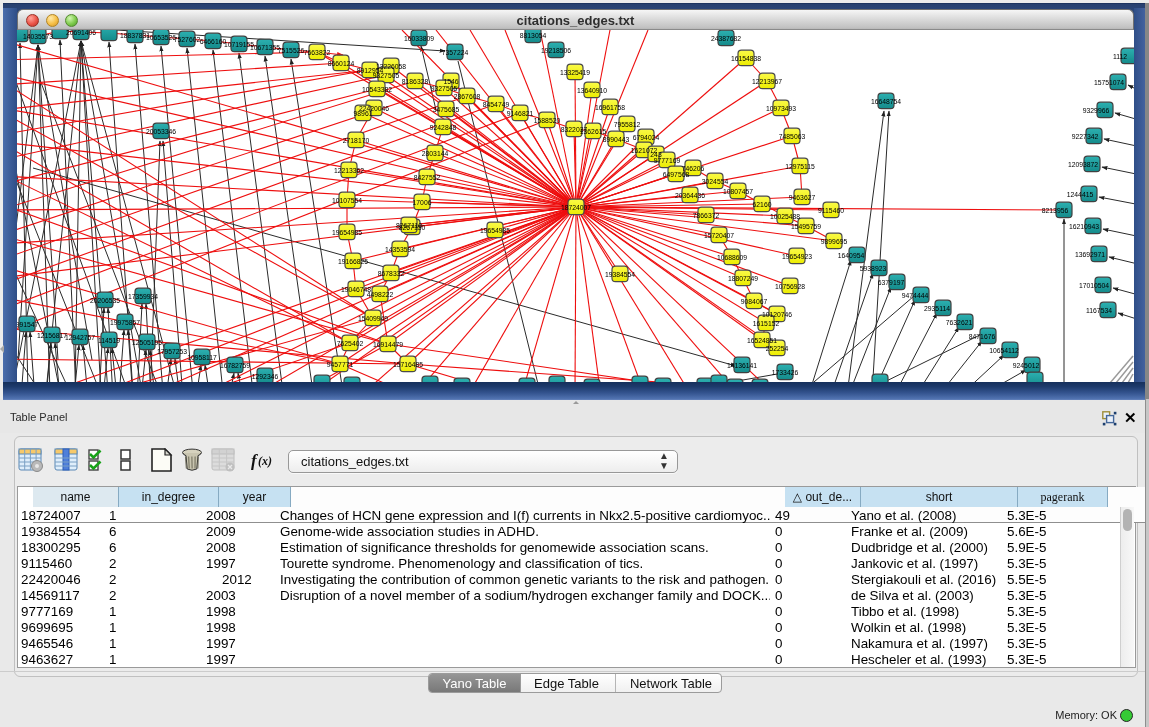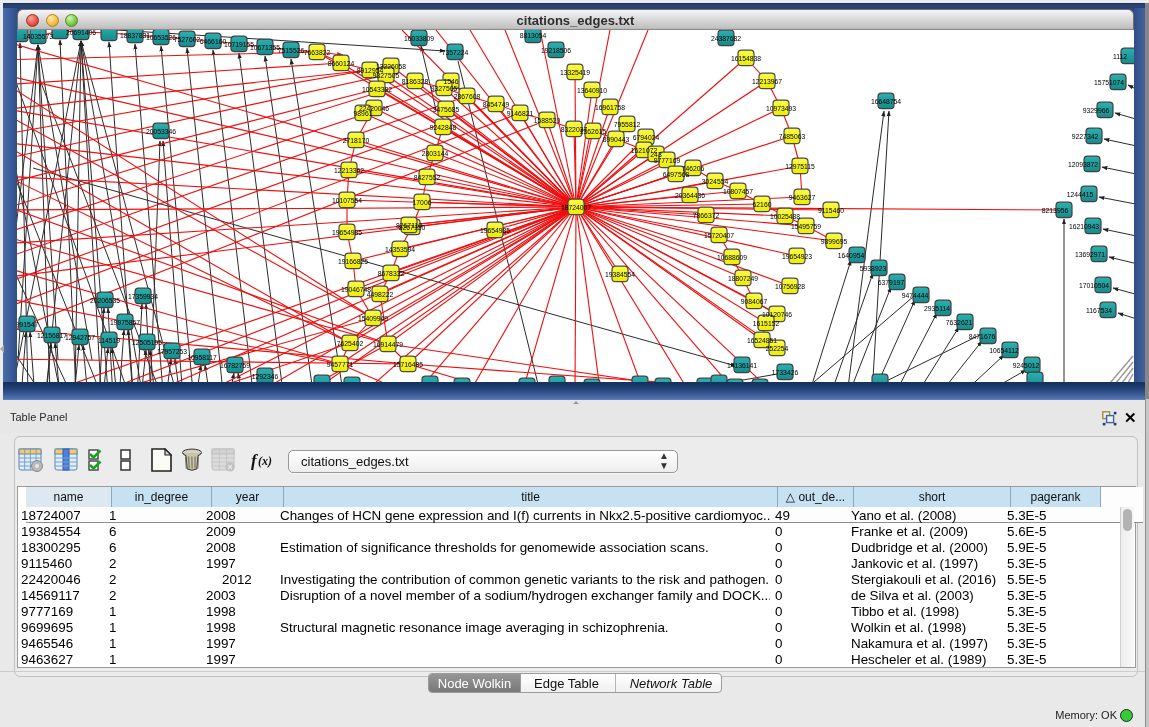--- a/index.html
+++ b/index.html
@@ -19,21 +19,21 @@
 #tphead span{position:absolute;left:10px;top:11px;font-size:11px;color:#2a2a2a;}
 #panelcard{position:absolute;left:14px;top:436px;width:1124px;height:241px;background:#ececec;
  border:1px solid #c0c0c0;border-radius:6px;}
 #combo{position:absolute;left:288px;top:450px;width:390px;height:23px;border:1px solid #989898;border-radius:5px;
  background:linear-gradient(180deg,#ffffff,#ededed);font-size:13px;color:#111;line-height:21px;padding-left:12px;
  box-shadow:0 1px 0 rgba(255,255,255,.7);}
 #combo .stp{position:absolute;right:8px;top:0;font-size:10px;color:#333;line-height:10px;}
 #table{position:absolute;left:17px;top:486px;width:1119px;height:182px;background:#fff;border:1px solid #9a9a9a;}
 .hc{position:absolute;top:0;height:20px;background:#c6e1f2;border-right:1px solid #86aac2;
  font-size:12px;color:#111;text-align:center;line-height:20px;}
-#thead{position:absolute;left:8px;top:0;width:1117px;height:36px;border-bottom:1px solid #8f8f8f;background:#fdfdfd;}
+#thead{position:absolute;left:15px;top:0;width:1117px;height:36px;border-bottom:1px solid #8f8f8f;background:#fdfdfd;}
 .dr{position:absolute;left:0;width:1117px;height:16px;}
 .dc{position:absolute;top:0;height:16px;font-size:13.4px;color:#000;line-height:16px;white-space:nowrap;overflow:hidden;}
 #vscroll{position:absolute;left:1102px;top:20px;width:14px;height:160px;background:linear-gradient(90deg,#ededed,#f8f8f8);border-left:1px solid #cfcfcf;}
 #vthumb{position:absolute;left:2px;top:2px;width:9px;height:22px;background:#b3b3b3;border-radius:5px;}
 #tabline{position:absolute;left:0;top:671px;width:1149px;height:1px;background:#cccccc;}
 #tabs{position:absolute;left:428px;top:673px;width:294px;height:20px;border:1px solid #9b9b9b;border-radius:4px;
  background:linear-gradient(180deg,#ffffff,#f0f0f0);overflow:hidden;}
 #tabs div{position:absolute;top:0;height:20px;font-size:13px;line-height:19px;text-align:center;color:#111;}
 #tabsel{left:0;width:91px;background:linear-gradient(180deg,#969696,#757575);color:#fff !important;}
 #memory{position:absolute;right:32px;top:709px;font-size:11px;color:#1d1d1d;}
@@ -699,55 +699,56 @@
     </g>
     <text x="233" y="18" font-family="Liberation Serif, serif" font-size="17" font-style="italic" font-weight="bold" fill="#111">f</text>
     <text x="240" y="17" font-family="Liberation Serif, serif" font-size="12" font-style="italic" font-weight="bold" fill="#111">(x)</text>
   </svg>
 <div id="combo">citations_edges.txt<span class="stp">▲<br>▼</span></div>
 <div id="table">
  <div id="thead">
       <div class="hc" style="left:0px;width:86px;background:#dde9f0;">name</div>
       <div class="hc" style="left:86px;width:100px;">in_degree</div>
       <div class="hc" style="left:186px;width:72px;">year</div>
-      <div class="hc" style="left:258px;width:494px;">title</div>
       <div class="hc" style="left:752px;width:76px;">△ out_de...</div>
       <div class="hc" style="left:828px;width:157px;">short</div>
-      <div class="hc" style="left:985px;width:90px;">pagerank</div>
+      <div class="hc" style="left:985px;width:90px;font-family:Liberation Serif, serif;">pagerank</div>
     </div>
  <div class="dr" style="top:21px">
       <div class="dc" style="left:3px;width:83px">18724007</div>
       <div class="dc" style="left:91px;width:95px">1</div>
       <div class="dc" style="left:188px;width:70px">2008</div>
       <div class="dc" style="left:262px;width:490px">Changes of HCN gene expression and I(f) currents in Nkx2.5-positive cardiomyoc...</div>
       <div class="dc" style="left:757px;width:71px">49</div>
       <div class="dc" style="left:833px;width:152px">Yano et al. (2008)</div>
       <div class="dc" style="left:989px;width:86px">5.3E-5</div>
     </div>
     <div class="dr" style="top:37px">
       <div class="dc" style="left:3px;width:83px">19384554</div>
       <div class="dc" style="left:91px;width:95px">6</div>
       <div class="dc" style="left:188px;width:70px">2009</div>
+      <div class="dc" style="left:262px;width:490px">Genome-wide association studies in ADHD.</div>
       <div class="dc" style="left:757px;width:71px">0</div>
       <div class="dc" style="left:833px;width:152px">Franke et al. (2009)</div>
       <div class="dc" style="left:989px;width:86px">5.6E-5</div>
     </div>
     <div class="dr" style="top:53px">
       <div class="dc" style="left:3px;width:83px">18300295</div>
       <div class="dc" style="left:91px;width:95px">6</div>
       <div class="dc" style="left:188px;width:70px">2008</div>
       <div class="dc" style="left:262px;width:490px">Estimation of significance thresholds for genomewide association scans.</div>
       <div class="dc" style="left:757px;width:71px">0</div>
       <div class="dc" style="left:833px;width:152px">Dudbridge et al. (2000)</div>
       <div class="dc" style="left:989px;width:86px">5.9E-5</div>
     </div>
     <div class="dr" style="top:69px">
       <div class="dc" style="left:3px;width:83px">9115460</div>
       <div class="dc" style="left:91px;width:95px">2</div>
       <div class="dc" style="left:188px;width:70px">1997</div>
+      <div class="dc" style="left:262px;width:490px">Tourette syndrome. Phenomenology and classification of tics.</div>
       <div class="dc" style="left:757px;width:71px">0</div>
       <div class="dc" style="left:833px;width:152px">Jankovic et al. (1997)</div>
       <div class="dc" style="left:989px;width:86px">5.3E-5</div>
     </div>
     <div class="dr" style="top:85px">
       <div class="dc" style="left:3px;width:83px">22420046</div>
       <div class="dc" style="left:91px;width:95px">2</div>
       <div class="dc" style="left:204px;width:70px">2012</div>
       <div class="dc" style="left:262px;width:490px">Investigating the contribution of common genetic variants to the risk and pathogen...</div>
       <div class="dc" style="left:757px;width:71px">0</div>
@@ -768,50 +769,49 @@
       <div class="dc" style="left:91px;width:95px">1</div>
       <div class="dc" style="left:188px;width:70px">1998</div>
       <div class="dc" style="left:757px;width:71px">0</div>
       <div class="dc" style="left:833px;width:152px">Tibbo et al. (1998)</div>
       <div class="dc" style="left:989px;width:86px">5.3E-5</div>
     </div>
     <div class="dr" style="top:133px">
       <div class="dc" style="left:3px;width:83px">9699695</div>
       <div class="dc" style="left:91px;width:95px">1</div>
       <div class="dc" style="left:188px;width:70px">1998</div>
-      <div class="dc" style="left:262px;width:490px">Structural magnetic resonance image averaging in schizophrenia.</div>
       <div class="dc" style="left:757px;width:71px">0</div>
       <div class="dc" style="left:833px;width:152px">Wolkin et al. (1998)</div>
       <div class="dc" style="left:989px;width:86px">5.3E-5</div>
     </div>
     <div class="dr" style="top:149px">
       <div class="dc" style="left:3px;width:83px">9465546</div>
       <div class="dc" style="left:91px;width:95px">1</div>
       <div class="dc" style="left:188px;width:70px">1997</div>
       <div class="dc" style="left:757px;width:71px">0</div>
       <div class="dc" style="left:833px;width:152px">Nakamura et al. (1997)</div>
       <div class="dc" style="left:989px;width:86px">5.3E-5</div>
     </div>
     <div class="dr" style="top:165px">
       <div class="dc" style="left:3px;width:83px">9463627</div>
       <div class="dc" style="left:91px;width:95px">1</div>
       <div class="dc" style="left:188px;width:70px">1997</div>
       <div class="dc" style="left:757px;width:71px">0</div>
-      <div class="dc" style="left:833px;width:152px">Hescheler et al. (1989)</div>
+      <div class="dc" style="left:833px;width:152px">Hescheler et al. (1993)</div>
       <div class="dc" style="left:989px;width:86px">5.3E-5</div>
     </div>
  <div id="vscroll">
       <div id="vthumb"></div>
     </div>
 </div>
 <div id="tabline"></div>
 <div id="tabs">
- <div id="tabsel">Node Wolkin</div>
+ <div id="tabsel">Yano Table</div>
  <div style="left:91px;width:92px;border-left:1px solid #9b9b9b;">Edge Table</div>
- <div style="left:186px;width:111px;border-left:1px solid #b5b5b5;font-style:italic;">Network Table</div>
+ <div style="left:186px;width:111px;border-left:1px solid #b5b5b5;">Network Table</div>
 </div>
 <div id="memory">Memory: OK</div>
 <div id="memdot"></div>
 <div id="redge"></div>
 <svg id="splitter" viewBox="0 0 6 3">
     <path d="M3 0 L6 3 L0 3 z" fill="#9a9a9a"></path>
   </svg>
 <svg style="position:absolute;left:0px;top:345px;width:4px;height:8px" viewBox="0 0 4 8">
     <path d="M4 0 L0 4 L4 8 z" fill="#a8a8a8"></path>
   </svg>

